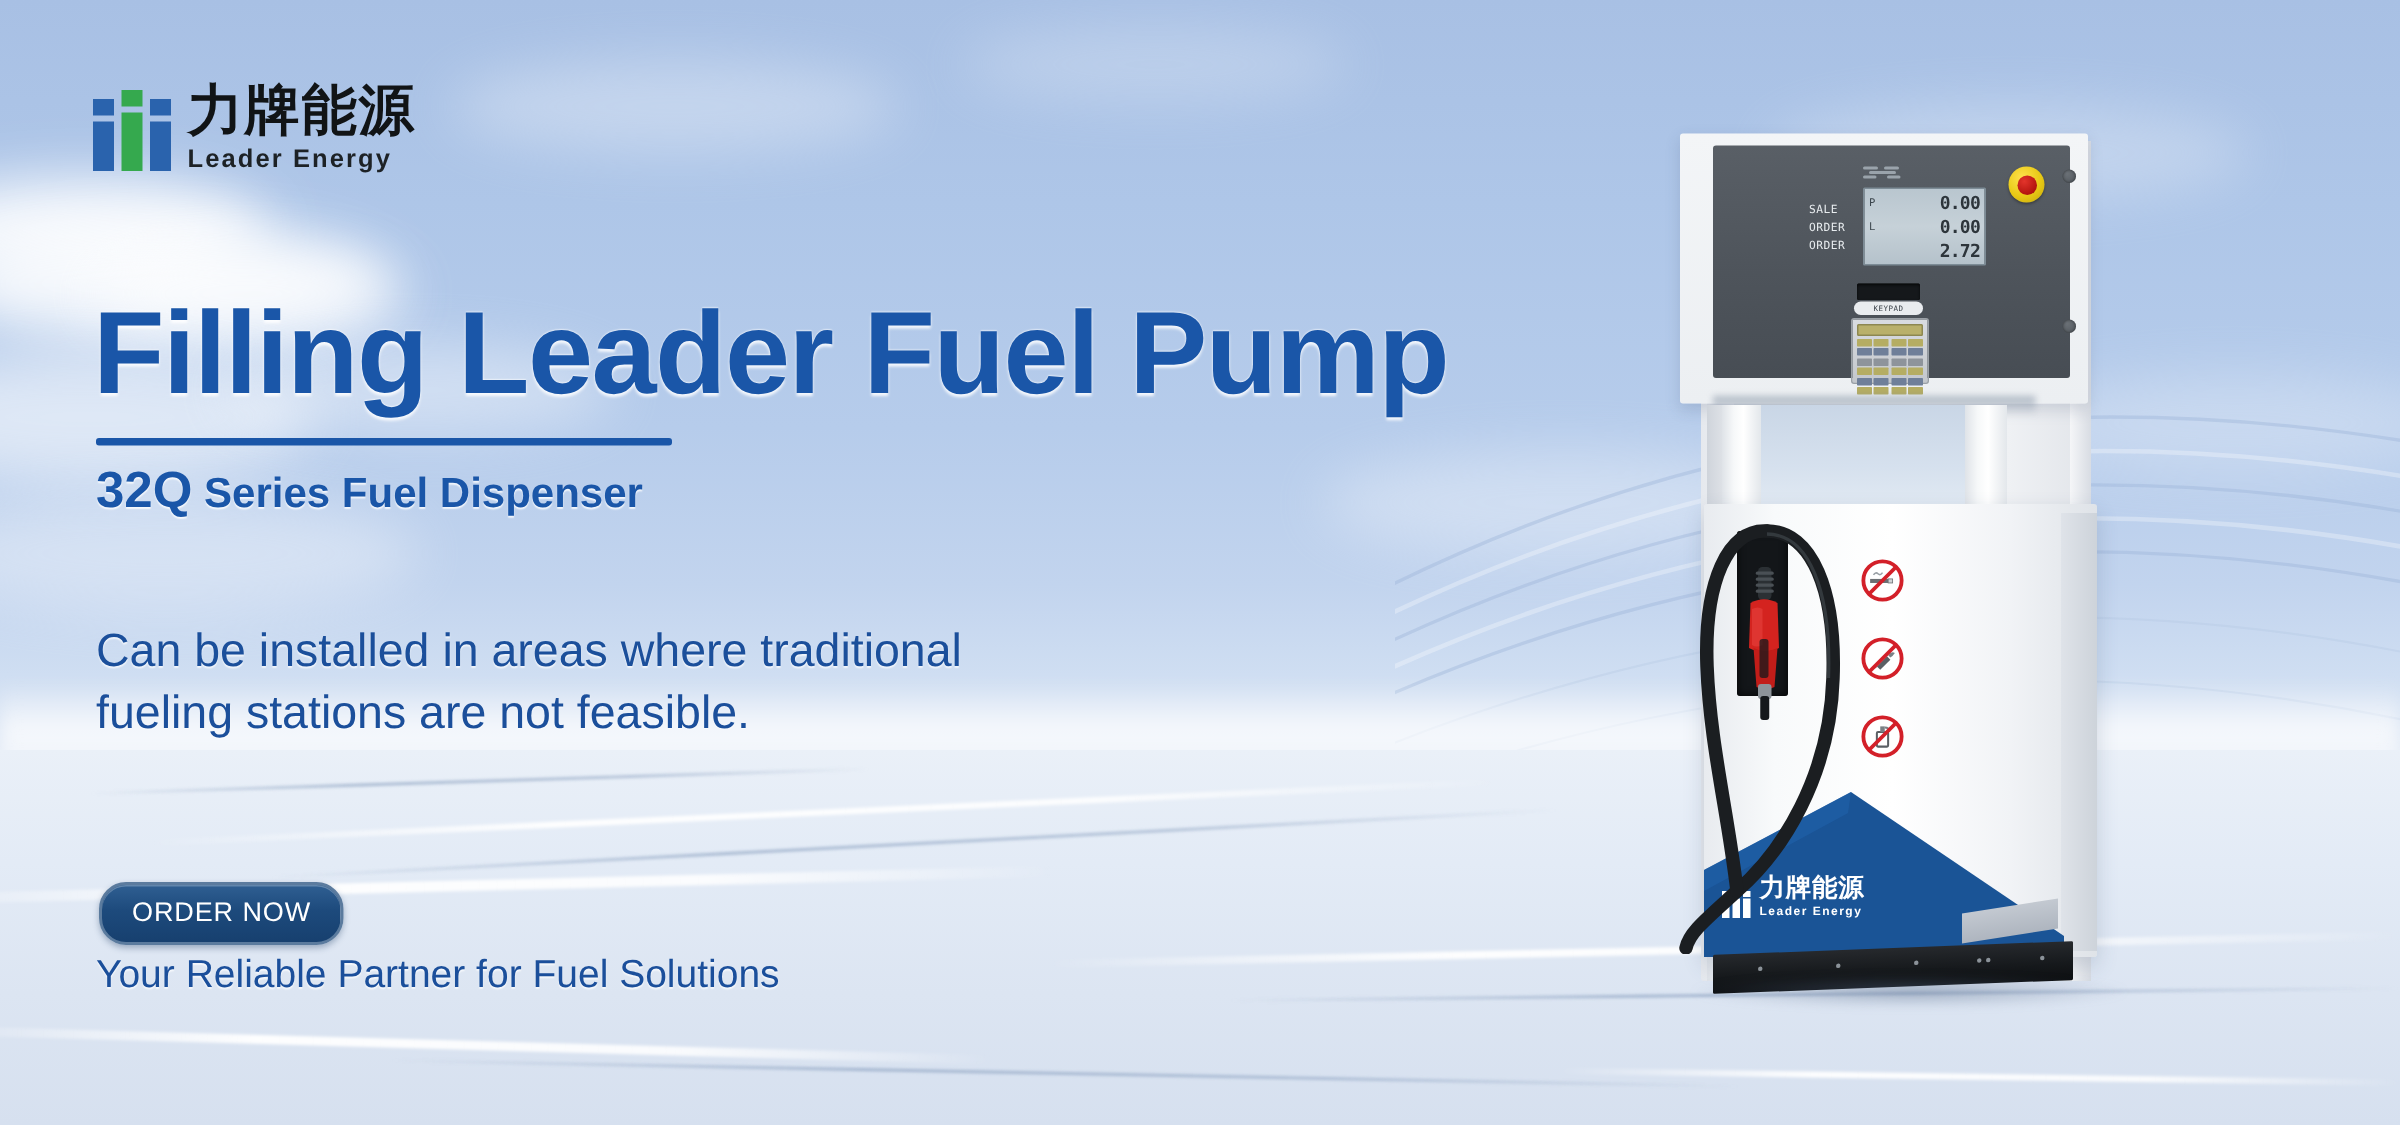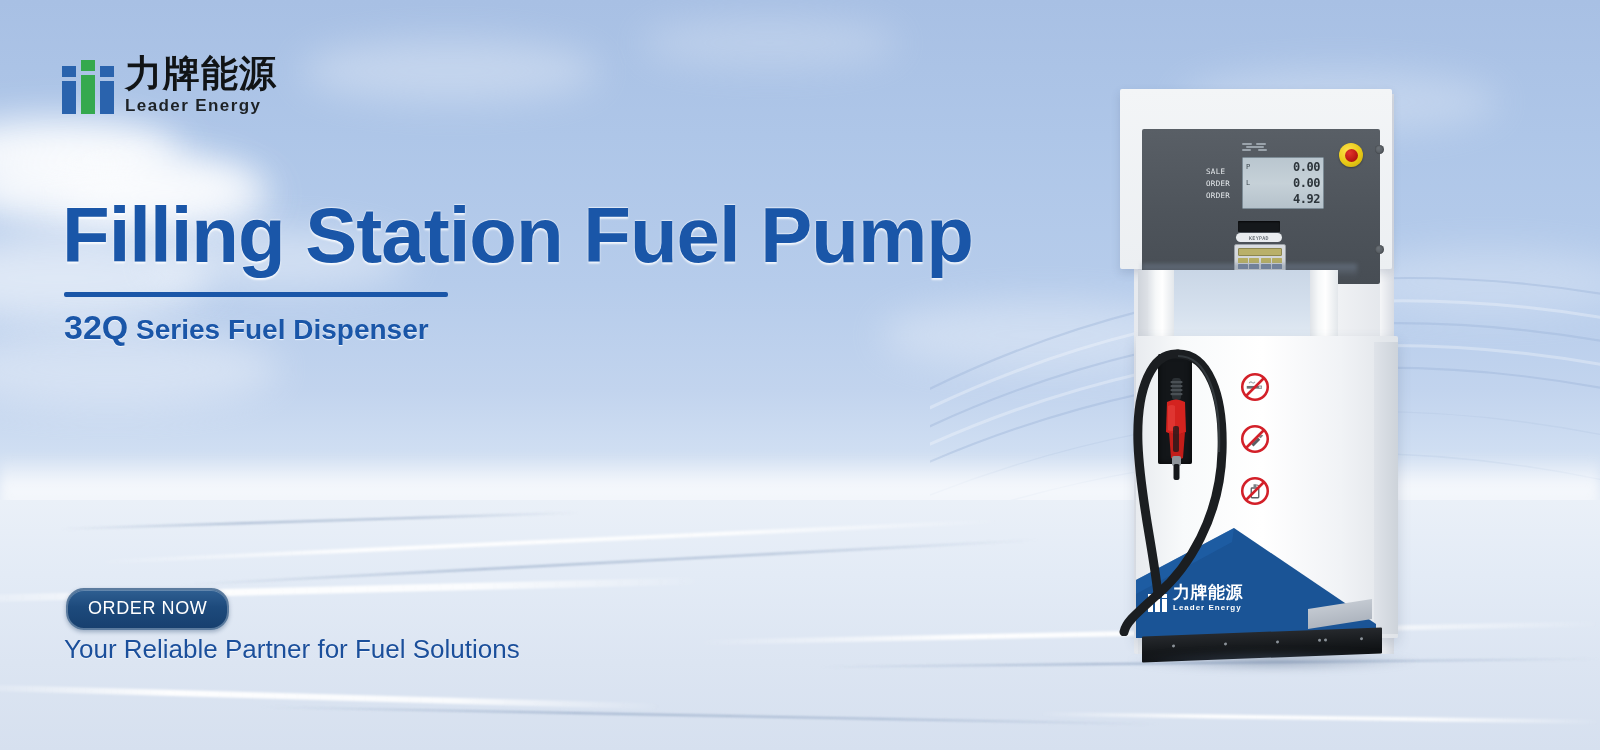--- a/index.html
+++ b/index.html
@@ -122,21 +122,20 @@
   .head {
     position:absolute; left:28px; top:5px; width:272px; height:180px;
     background:linear-gradient(180deg,#f3f5f7 0%, #eceff2 100%);
     border-radius:2px;
     box-shadow:0 4px 10px rgba(60,80,110,.18);
   }
   .head-face {
     position:absolute; left:22px; top:8px; width:238px; height:155px;
     background:linear-gradient(180deg,#595f66 0%, #4e545b 55%, #474d54 100%);
     border-radius:2px;
-    margin-top:32px;
   }
   .head-shadow { position:absolute; left:50px; top:180px; width:215px; height:13px; background:linear-gradient(180deg,rgba(120,135,155,.55),rgba(120,135,155,0)); filter:blur(2px); }
 
   
   .lcd-wrap { position:absolute; left:64px; top:28px; width:118px; height:52px; display:flex; }
   .lcd-labels { width:36px; display:flex; flex-direction:column; justify-content:center; gap:3px; padding-right:3px; }
   .lcd-labels span { font-size:7.5px; color:#e8ecef; letter-spacing:.3px; font-family:"DejaVu Sans Mono", monospace; text-align:left; }
   .lcd {
     flex:1; background:linear-gradient(180deg,#b9c6cf 0%, #c6d1d8 50%, #b5c2cb 100%);
     border:1px solid #7d8c96; border-radius:1px;
@@ -296,25 +295,26 @@
           <i class="lm-top"></i>
           <i class="lm-bot"></i>
         </div>
     </div>
     <div class="logo-words">
       <span class="logo-cn">力牌能源</span>
       <span class="logo-en">Leader Energy</span>
     </div>
   </div>
 
-  <div id="headline">Filling Station Fuel Pump</div>
+  <div id="headline">Filling Leader Fuel Pump</div>
   <div id="rule"></div>
   <div id="subhead">
     <span class="model">32Q</span><span class="rest"> Series Fuel Dispenser</span>
   </div>
+  <div id="body-copy">Can be installed in areas where traditional fueling stations are not feasible.</div>
 
   <div id="cta">ORDER NOW</div>
   <div id="tagline">Your Reliable Partner for Fuel Solutions</div>
 
   <div id="pump">
 
     <div class="back-panel"></div>
     <div class="back-post-l"></div>
     <div class="back-post-r"></div>
 
@@ -339,21 +339,21 @@
             <div class="lcd-row">
               <span class="lcd-pre">P</span>
               <span class="lcd-val">0.00</span>
             </div>
             <div class="lcd-row">
               <span class="lcd-pre">L</span>
               <span class="lcd-val">0.00</span>
             </div>
             <div class="lcd-row">
               <span class="lcd-pre"></span>
-              <span class="lcd-val">4.92</span>
+              <span class="lcd-val">2.72</span>
             </div>
           </div>
         </div>
 
         <div class="estop">
             <b></b>
           </div>
         <div class="screw" style="left:233px; top:16px;"></div>
         <div class="screw" style="left:233px; top:116px;"></div>
 

